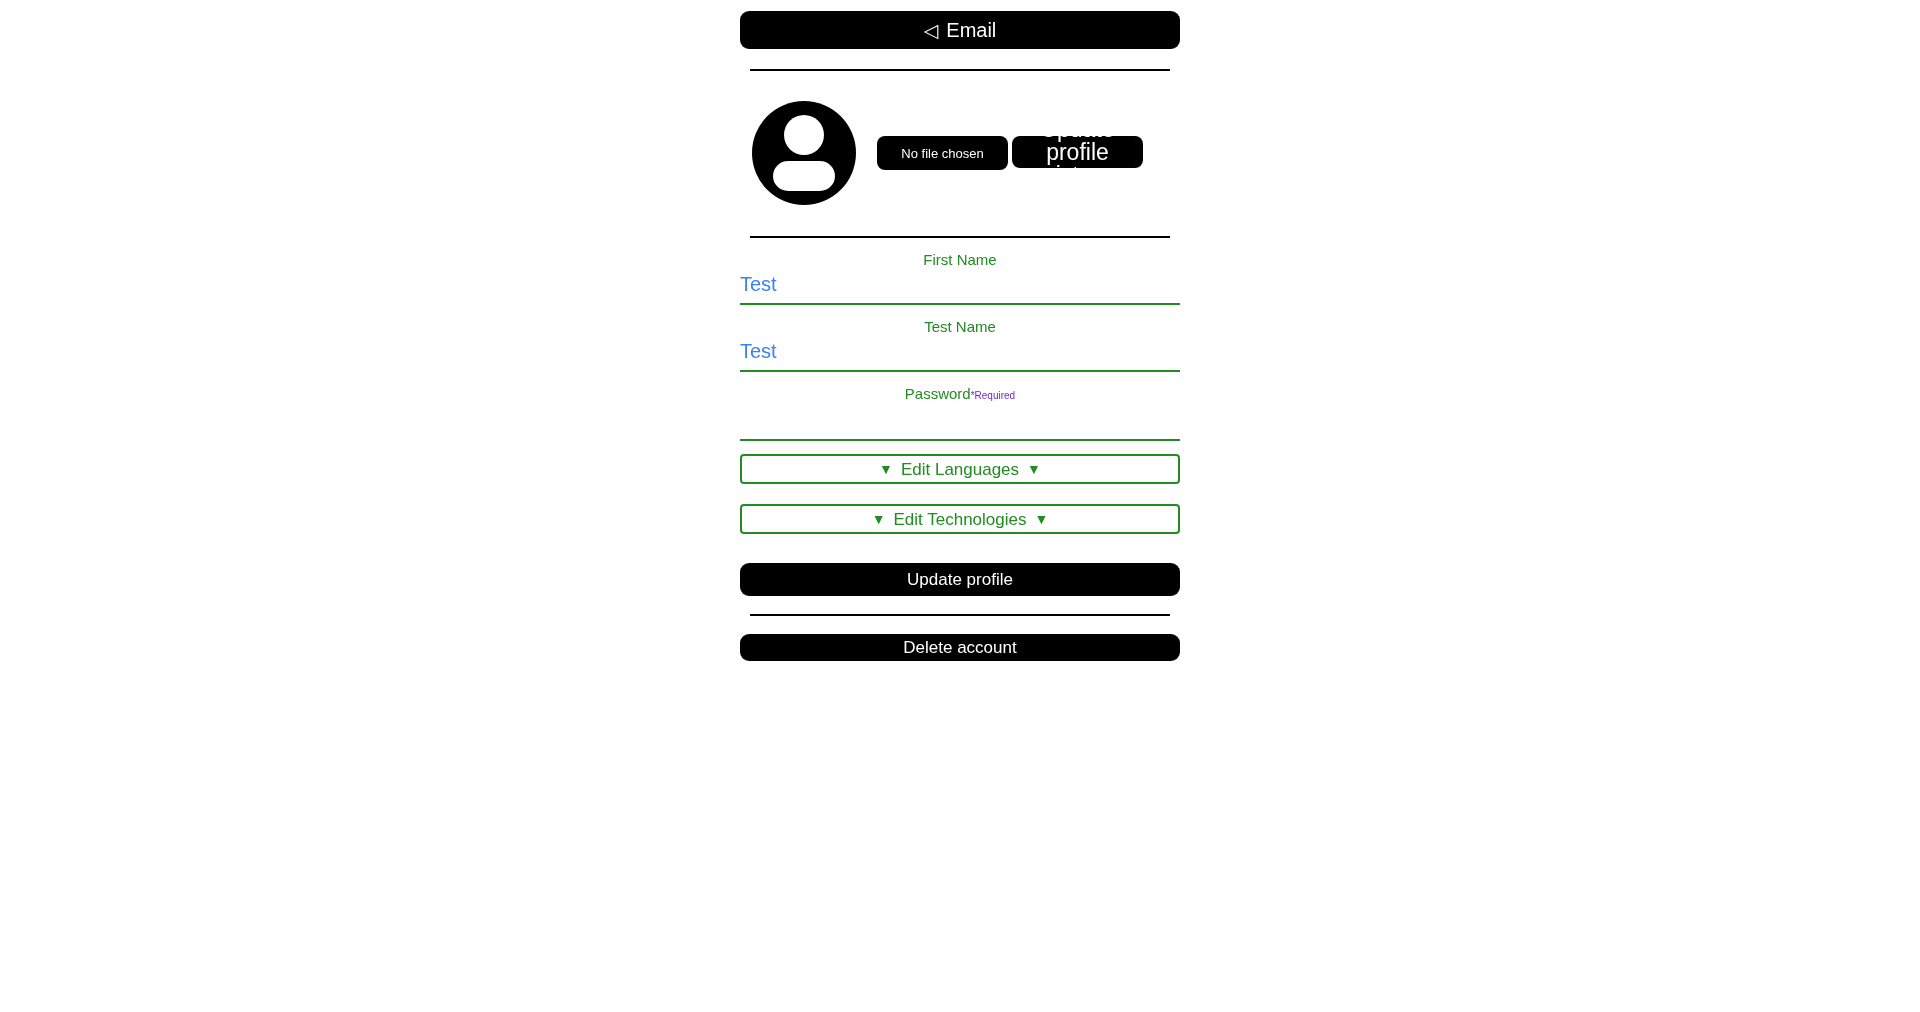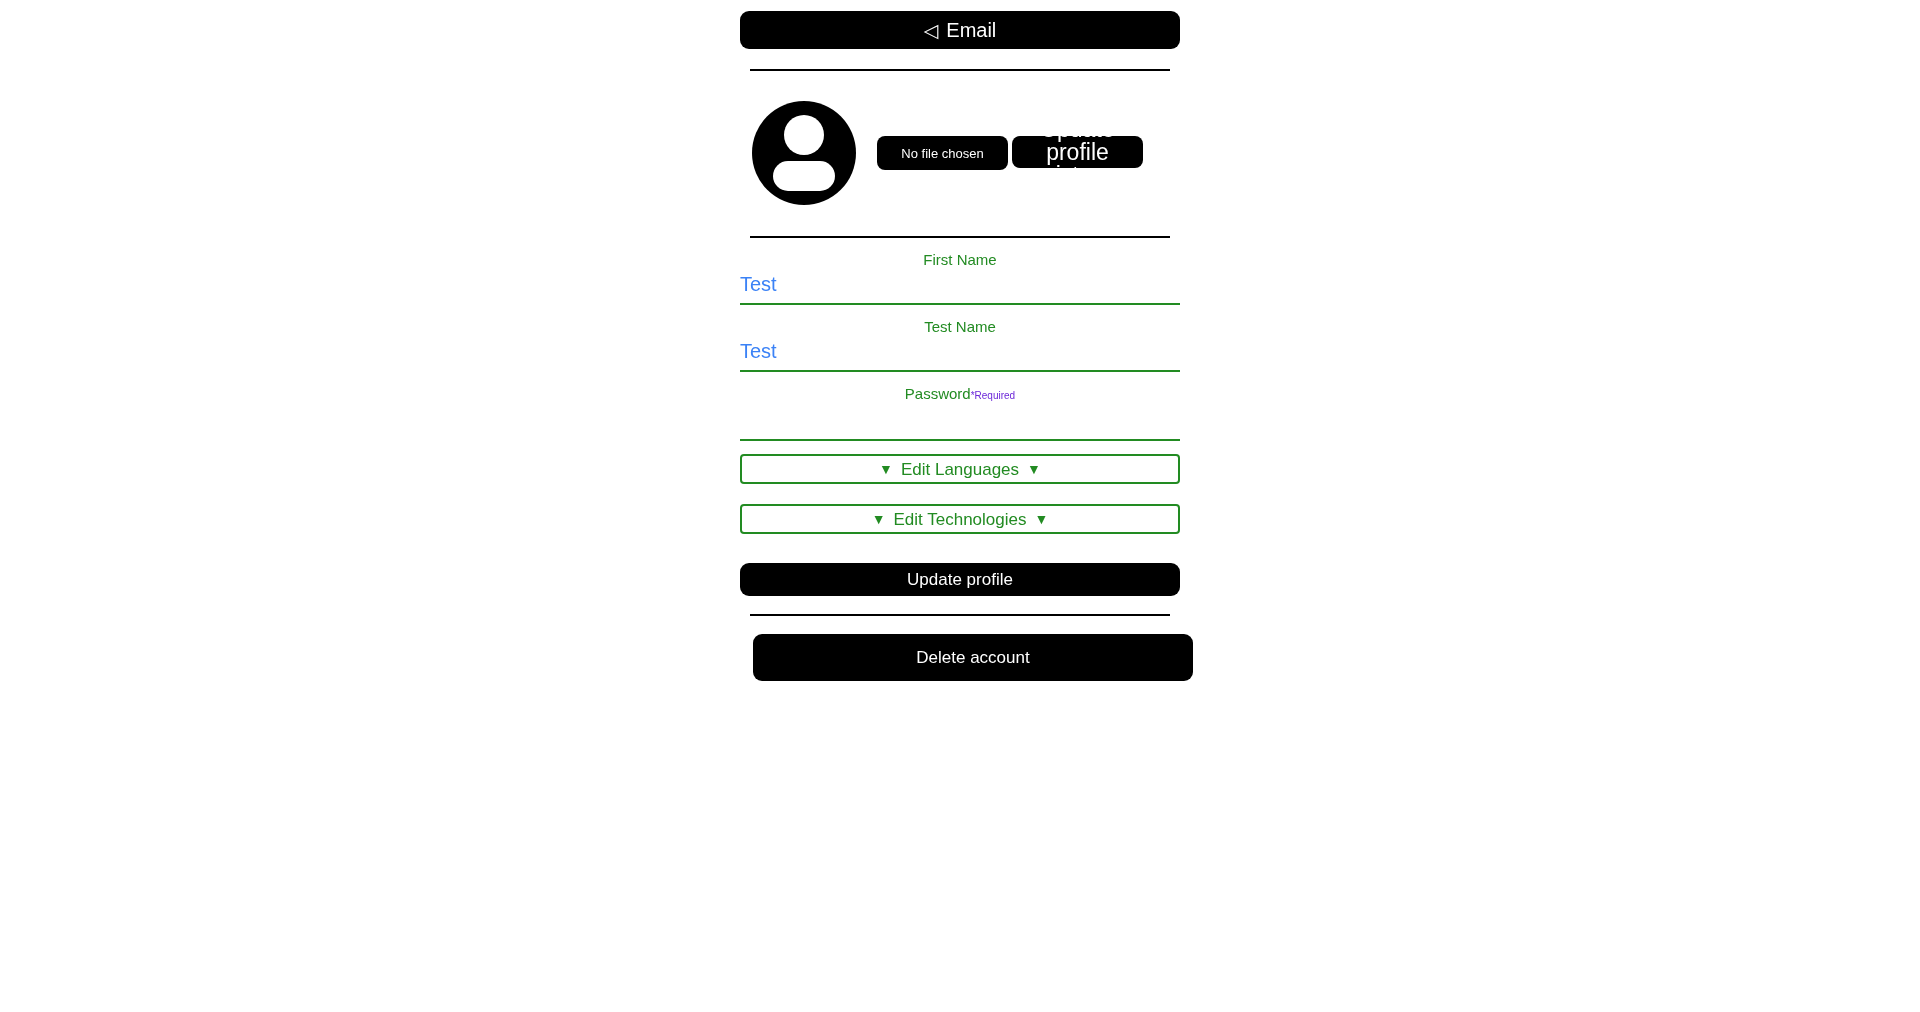--- a/index.html
+++ b/index.html
@@ -87,21 +87,21 @@
     background: #ffffff; color: #228B22;
     border: 2px solid #228B22; border-radius: 4px;
     font-family: "Liberation Sans", sans-serif;
     font-size: 17px; cursor: pointer; line-height: 1;
   }
   .btn-outline .tri { font-size: 14px; }
   .edit-langs { margin-top: 8px; }
   .edit-techs { margin-top: 20px; }
 
   .update-profile-btn { width: 100%; height: 33px; font-size: 17px; margin-top: 29px; }
-  .delete-btn { width: 100%; height: 47px; font-size: 17px; margin-left: 13px; }
+  .delete-btn { width: 100%; height: 27px; font-size: 17px; }
 </style>
 </head>
 <body>
 
 <div class="page">
 
   <div class="top-bar">
     <button class="btn-black">
       <span class="back-icon">◁</span>
       <span>Email</span>

